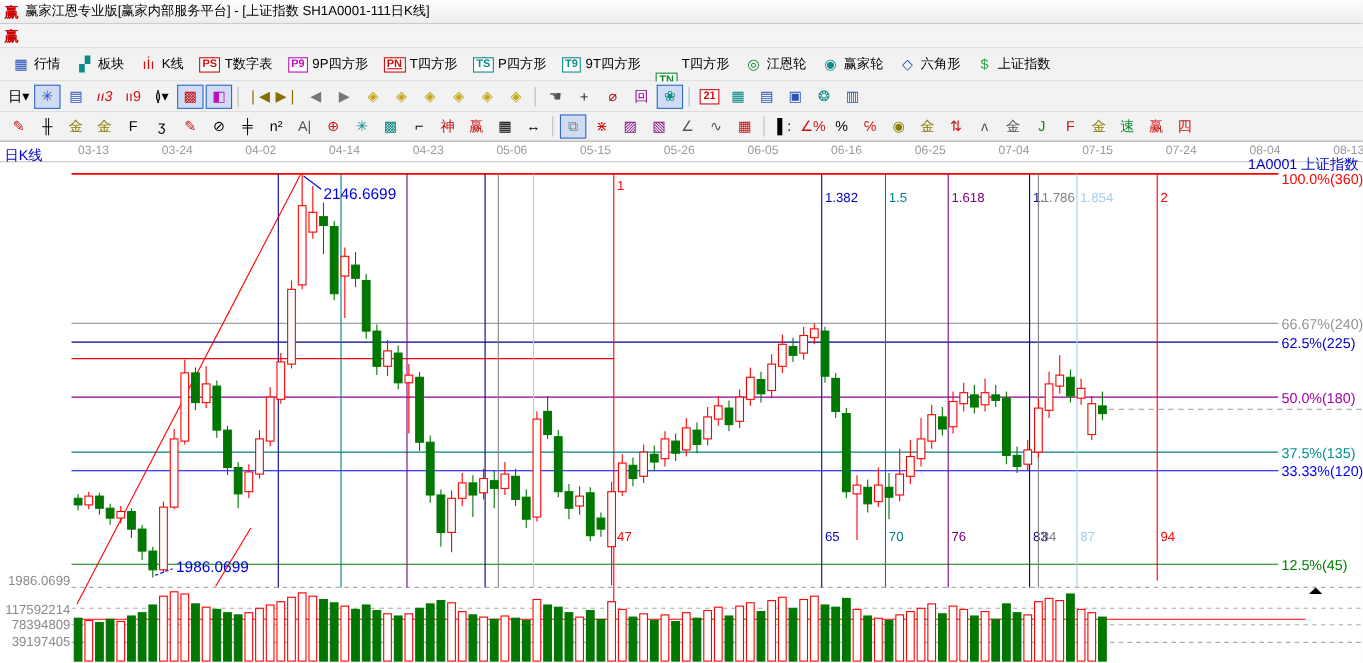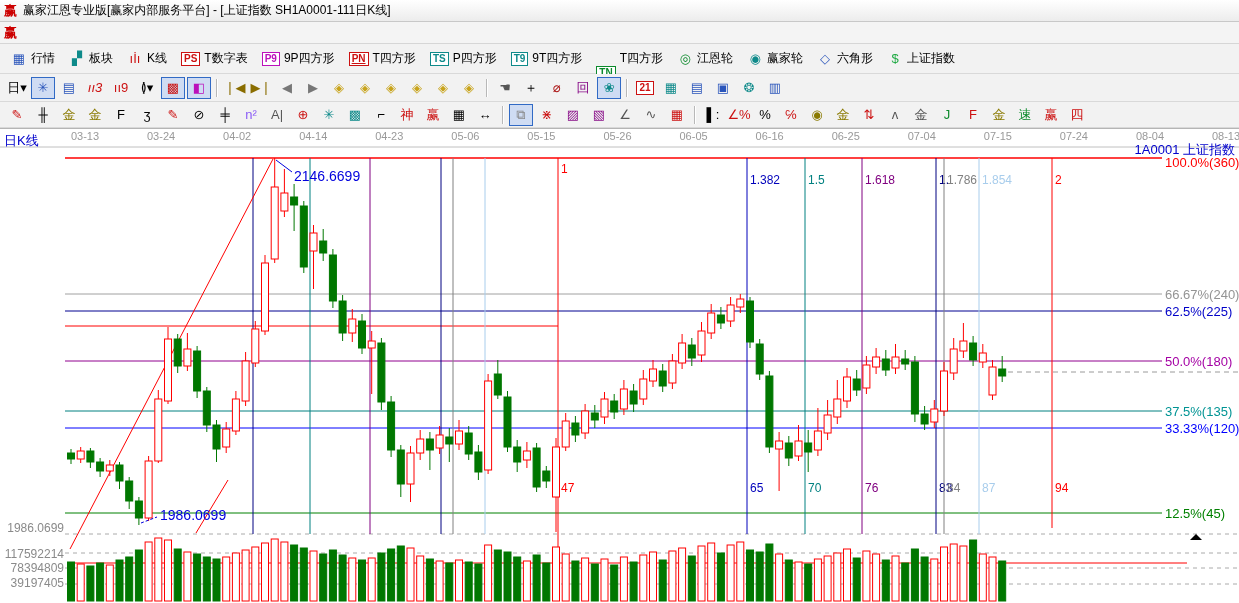--- a/index.html
+++ b/index.html
@@ -207,21 +207,21 @@
     </span>
     <span class="tb-btn" style="color: rgb(204, 17, 17);">
       <span>✎</span>
     </span>
     <span class="tb-btn" style="color: rgb(0, 0, 0);">
       <span>⊘</span>
     </span>
     <span class="tb-btn" style="color: rgb(0, 0, 0);">
       <span>╪</span>
     </span>
-    <span class="tb-btn" style="color: #8b5cf6; text-align: right;">
+    <span class="tb-btn" style="color: #000000; text-align: right;">
       <span>n²</span>
     </span>
     <span class="tb-btn" style="color: rgb(85, 85, 85);">
       <span>A|</span>
     </span>
     <span class="tb-btn" style="color: rgb(204, 17, 17);">
       <span>⊕</span>
     </span>
     <span class="tb-btn" style="color: rgb(14, 138, 138);">
       <span>✳</span>

